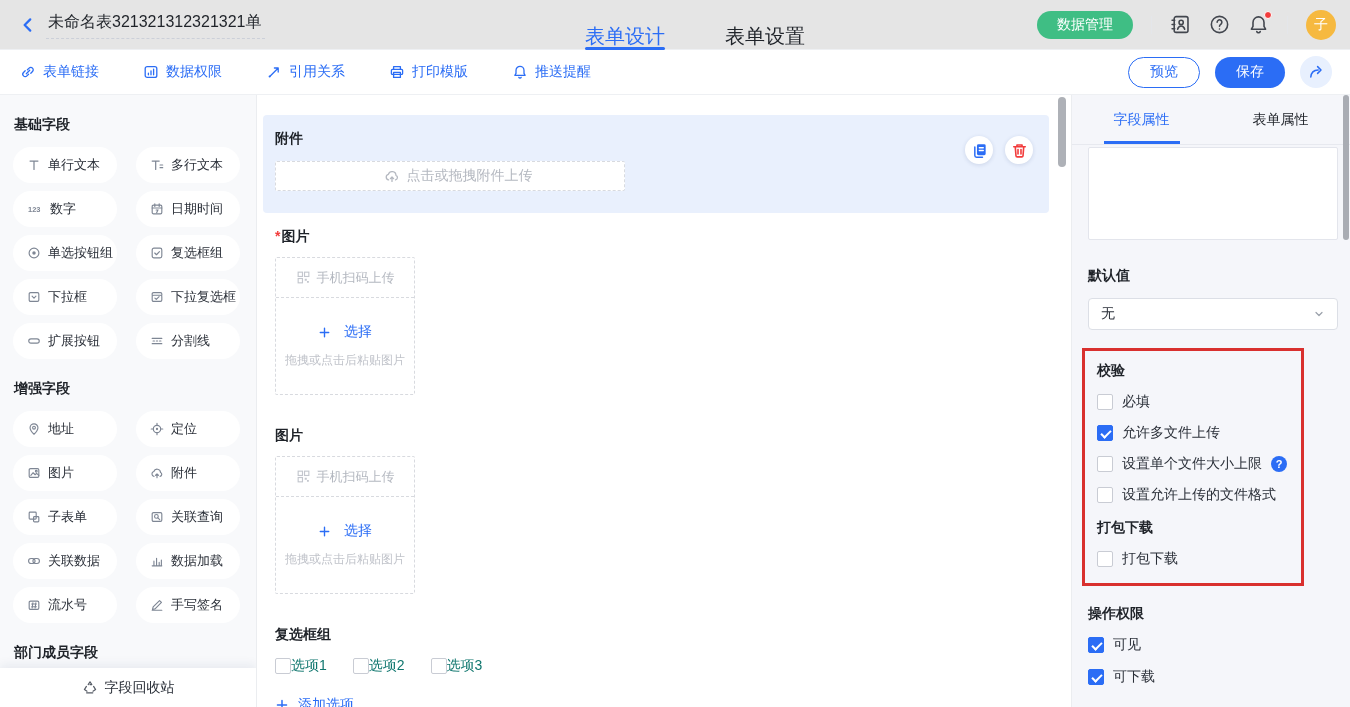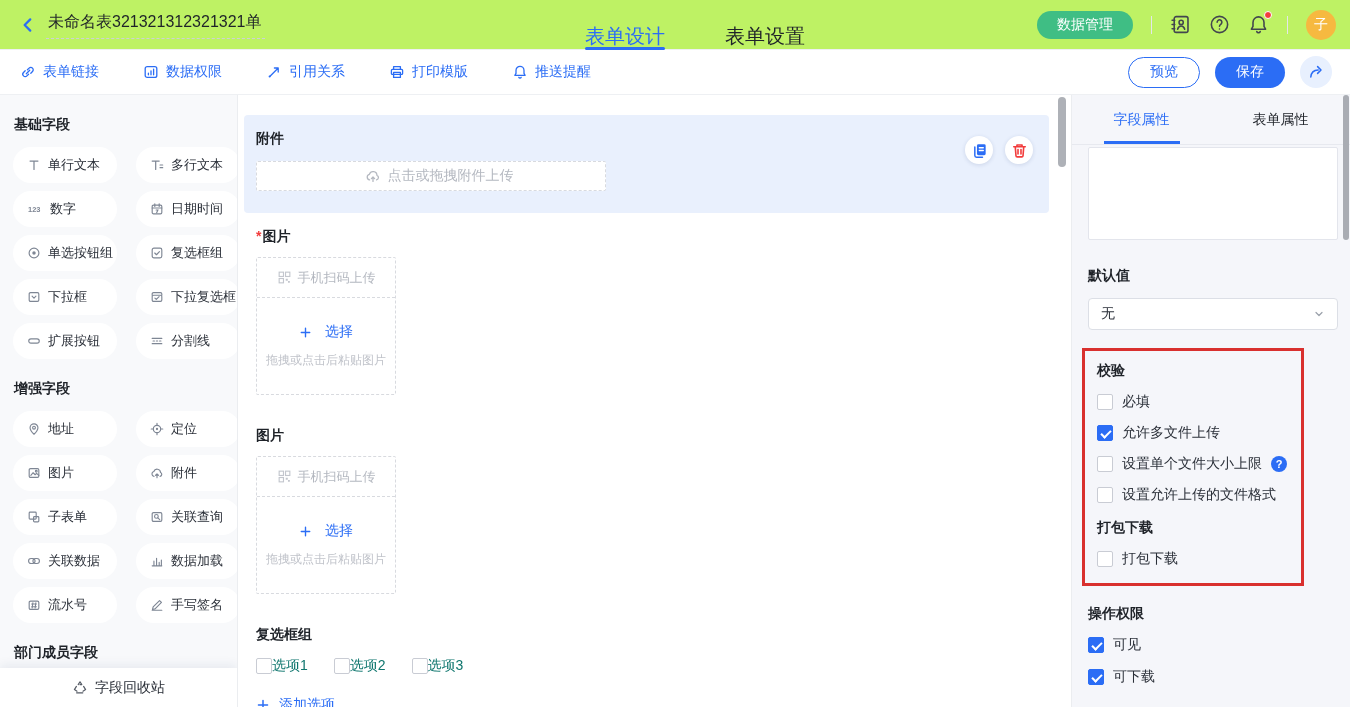--- a/index.html
+++ b/index.html
@@ -1,21 +1,21 @@
 <!DOCTYPE html>
 <html><head>
 <meta charset="utf-8">
 <style>
   * { margin:0; padding:0; box-sizing:border-box; }
   body { font-family:"Liberation Sans", sans-serif; background:#fff; }
   .app { position:relative; width:1350px; height:707px; overflow:hidden; background:#fff; color:#1f2329; font-size:14px; }
   svg { display:block; }
 
   
-  .nav { height:50px; display:flex; align-items:center; padding:0 14px 0 16px; border-bottom:1px solid #eef0f3; position:relative; background:#bef264; }
+  .nav { height:50px; display:flex; align-items:center; padding:0 14px 0 16px; border-bottom:1px solid #eef0f3; position:relative; background:#e5e5e5; }
   .back-btn { width:24px; height:24px; display:flex; align-items:center; justify-content:center; color:#2b6df5; cursor:pointer; }
   .title-wrap { margin-left:6px; padding:2px 4px 5px 2px; border-bottom:1px dashed #ccd0d9; }
   .form-title { font-size:16px; color:#1f2329; }
   .nav-tabs { position:absolute; left:585px; top:0; height:50px; display:flex; gap:60px; }
   .nav-tab { height:100%; display:flex; align-items:flex-end; font-size:20px; color:#1f2329; cursor:pointer; position:relative; }
   .nav-tab.active { color:#2b6df5; }
   .nav-tab.active::after { content:""; position:absolute; left:0; right:0; bottom:0; height:3px; background:#2b6df5; border-radius:2px; }
   .nav-right { margin-left:auto; display:flex; align-items:center; gap:18px; }
   .btn-green { height:28px; padding:0 20px; border:none; border-radius:14px; background:#3fbe84; color:#fff; font-size:14px; cursor:pointer; font-family:inherit; }
   .vdiv { width:1px; height:18px; background:#e4e6ea; }
@@ -29,21 +29,21 @@
   .tool { display:flex; align-items:center; gap:7px; color:#2b6df5; font-size:14px; cursor:pointer; }
   .toolbar-right { margin-left:auto; display:flex; align-items:center; gap:15px; }
   .btn-outline { height:31px; padding:0 21px; border:1px solid #2b6df5; border-radius:16px; background:#fff; color:#2b6df5; font-size:14px; cursor:pointer; font-family:inherit; }
   .btn-primary { height:31px; padding:0 21px; border:none; border-radius:16px; background:#2b6df5; color:#fff; font-size:14px; cursor:pointer; font-family:inherit; }
   .share-btn { width:32px; height:32px; border-radius:50%; background:#e8f0fe; color:#2b6df5; display:flex; align-items:center; justify-content:center; cursor:pointer; }
 
   
   .main { display:flex; height:612px; position:relative; }
 
   
-  .sidebar { width:238px; background:#f8f9fb; border-right:1px solid #ebedf0; position:relative; overflow:hidden; flex:none; }
+  .sidebar { width:257px; background:#f8f9fb; border-right:1px solid #ebedf0; position:relative; overflow:hidden; flex:none; }
   .sec-title { font-weight:bold; font-size:14px; color:#1f2329; margin:21px 0 13px 14px; }
   .grid { display:grid; grid-template-columns:104px 104px; column-gap:19px; row-gap:8px; padding-left:13px; }
   .pill { height:36px; background:#fff; border:none; border-radius:18px; display:flex; align-items:center; gap:7px; padding:0 4px 0 14px; font-size:13px; color:#2a2f38; cursor:grab; font-family:inherit; text-align:left; white-space:nowrap; }
   .pill .pic { color:#7e8694; flex:none; }
   .recycle-bar { position:absolute; left:0; right:0; bottom:0; height:39px; background:#fff; box-shadow:0 -3px 10px rgba(31,53,105,.08); display:flex; align-items:center; justify-content:center; gap:7px; font-size:14px; color:#2a2f38; cursor:pointer; z-index:3; }
   .recycle-bar .pic { color:#555b65; }
 
   
   .canvas { flex:1; background:#fff; padding:20px 22px 0 6px; position:relative; overflow:hidden; }
   .field-selected { background:#e9f0fd; border-radius:4px; padding:15px 16px 22px 12px; position:relative; margin-bottom:15px; cursor:pointer; }

